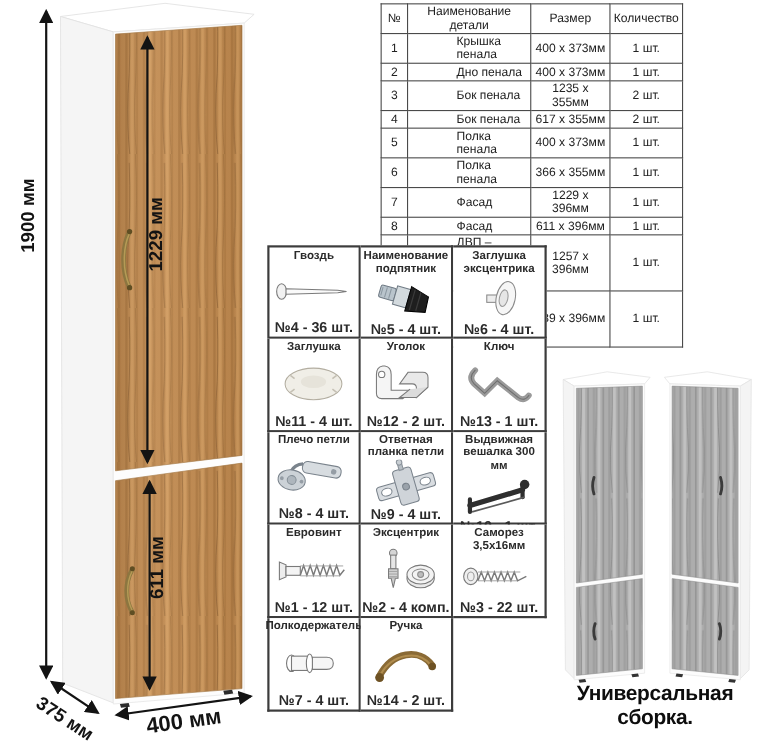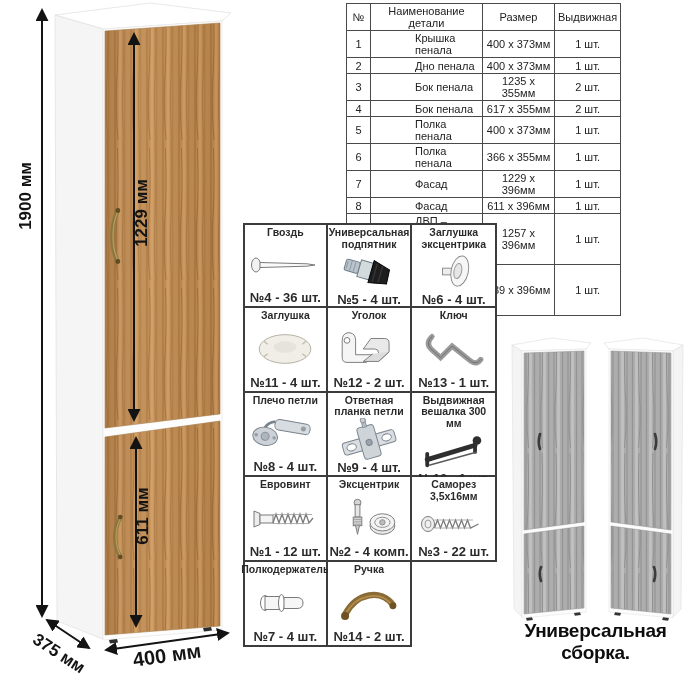--- a/index.html
+++ b/index.html
@@ -100,21 +100,21 @@
         <col class="col-num">
         <col class="col-name">
         <col class="col-size">
         <col class="col-qty">
       </colgroup>
     <thead>
         <tr>
           <th>№</th>
           <th>Наименование детали</th>
           <th>Размер</th>
-          <th>Выдвижная</th>
+          <th>Количество</th>
         </tr>
       </thead>
     <tbody>
         <tr>
           <td>1</td>
           <td class="c-name">Крышка пенала</td>
           <td>400 х 373мм</td>
           <td>1 шт.</td>
         </tr>
         <tr>
@@ -179,21 +179,21 @@
         <div class="hw-name">Гвоздь</div>
         <div class="hw-icon">
           <svg viewBox="0 0 72 22" width="72" height="22">
       <ellipse cx="7" cy="11" rx="4.5" ry="7" fill="#f2f2f2" stroke="#7a7a7a"></ellipse>
       <path d="M11,8.5 L58,9.8 L66,11 L58,12.2 L11,13.5 Z" fill="#fafafa" stroke="#7a7a7a"></path>
     </svg>
         </div>
         <div class="hw-count">№4 - 36 шт.</div>
       </div>
       <div class="hw-cell">
-        <div class="hw-name">Универсальная подпятник</div>
+        <div class="hw-name">Наименование подпятник</div>
         <div class="hw-icon">
           <svg viewBox="0 0 72 46" width="72" height="46">
       <g transform="rotate(16 36 23)">
         <rect x="10" y="16" width="15" height="12" rx="2" fill="#b9c4cc" stroke="#6f7a84"></rect>
         <path d="M12,18 v8 M16,17 v10 M20,17 v10" stroke="#8c98a1" stroke-width="1"></path>
         <rect x="25" y="13" width="13" height="18" fill="#d3dade" stroke="#6f7a84"></rect>
         <path d="M38,10 L56,15 L57,30 L38,34 Z" fill="#1e1e1e" stroke="#000"></path>
         <path d="M42,12 L42,32 M48,13 L48,31" stroke="#3a3a3a" stroke-width="1.2"></path>
       </g>
     </svg>

